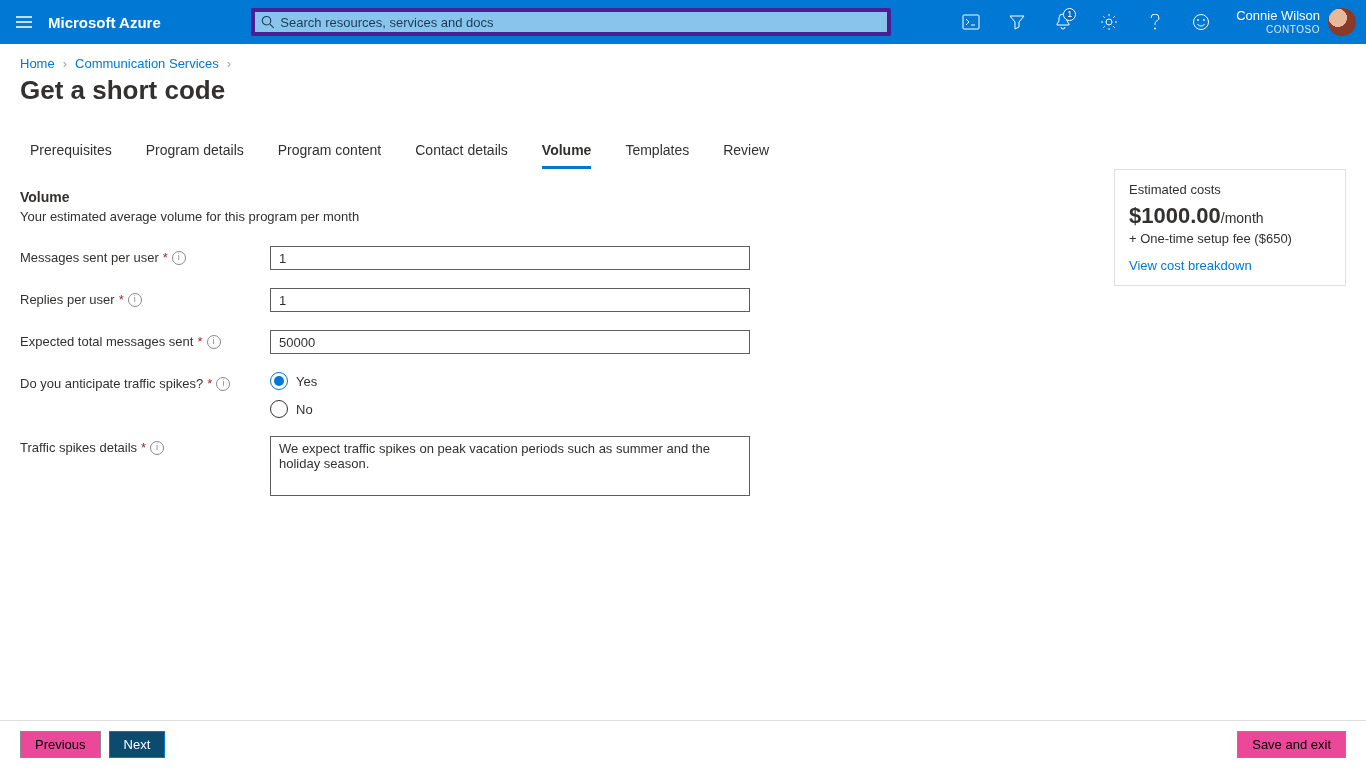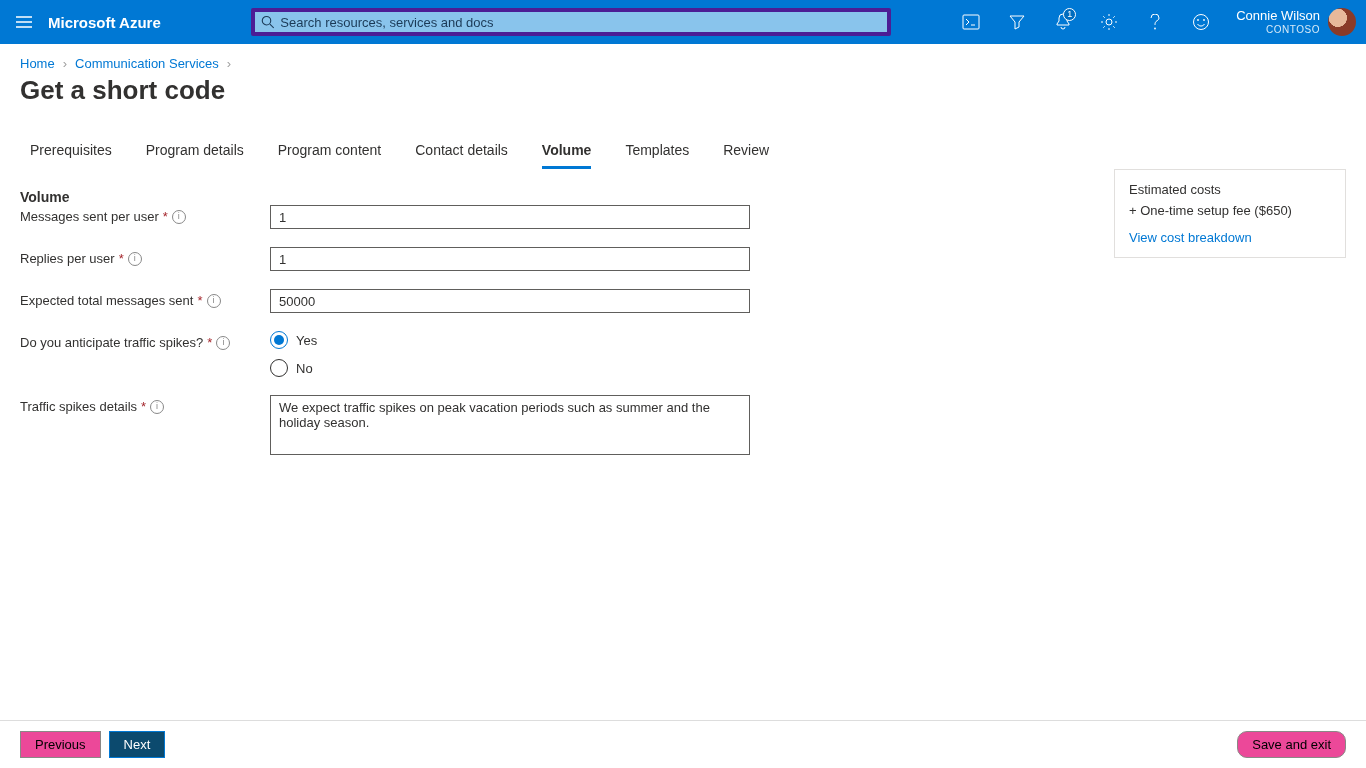--- a/index.html
+++ b/index.html
@@ -150,21 +150,21 @@
     border-top:1px solid #ddd;
     padding:10px 20px;
     display:flex; align-items:center;
     background:#fff;
   }
   .btn {
     font-size:13px; padding:5px 14px; border:1px solid #8a8886;
     background:#ec4899; cursor:pointer; font-family:inherit;
   }
   .btn.primary { background:#0c4a6e; border-color:#0078d4; color:#fff; margin-left:8px; }
-  .btn.rightbtn { margin-left:auto;border-radius:10px; }
+  .btn.rightbtn { margin-left:auto; }
   svg { display:block; }
 </style>
 </head>
 <body>
 
 <div class="topbar">
   <div class="hamburger">
     <svg width="16" height="12" viewBox="0 0 16 12">
         <path stroke="#fff" stroke-width="1.4" d="M0 1h16M0 6h16M0 11h16"></path>
       </svg>
@@ -236,20 +236,21 @@
   <div class="tab">Program details</div>
   <div class="tab">Program content</div>
   <div class="tab">Contact details</div>
   <div class="tab active">Volume</div>
   <div class="tab">Templates</div>
   <div class="tab">Review</div>
 </div>
 
 <div class="form-wrap">
   <div class="section-head">Volume</div>
+  <div class="section-sub">Your estimated average volume for this program per month</div>
 
   <div class="row">
     <div class="lbl">
       <span>Messages sent per user</span>
       <span class="req">*</span>
       <span class="info">i</span>
     </div>
     <div class="ctl"><input type="text" value="1" style=""></div>
   </div>
 
@@ -293,20 +294,23 @@
     <div class="lbl">
       <span>Traffic spikes details</span>
         <span class="req">*</span>
       <span class="info">i</span>
     </div>
     <div class="ctl"><textarea style="">We expect traffic spikes on peak vacation periods such as summer and the holiday season.</textarea></div>
   </div>
 
   <div class="costcard">
     <div class="cost-title">Estimated costs</div>
+    <div>
+      <span class="cost-amount">$1000.00</span><span class="cost-per">/month</span>
+    </div>
     <div class="cost-fee">+ One-time setup fee ($650)</div>
     <a class="cost-link">View cost breakdown</a>
   </div>
 </div>
 
 <div class="bottombar">
   <button class="btn">Previous</button>
   <button class="btn primary">Next</button>
   <button class="btn rightbtn">Save and exit</button>
 </div>

